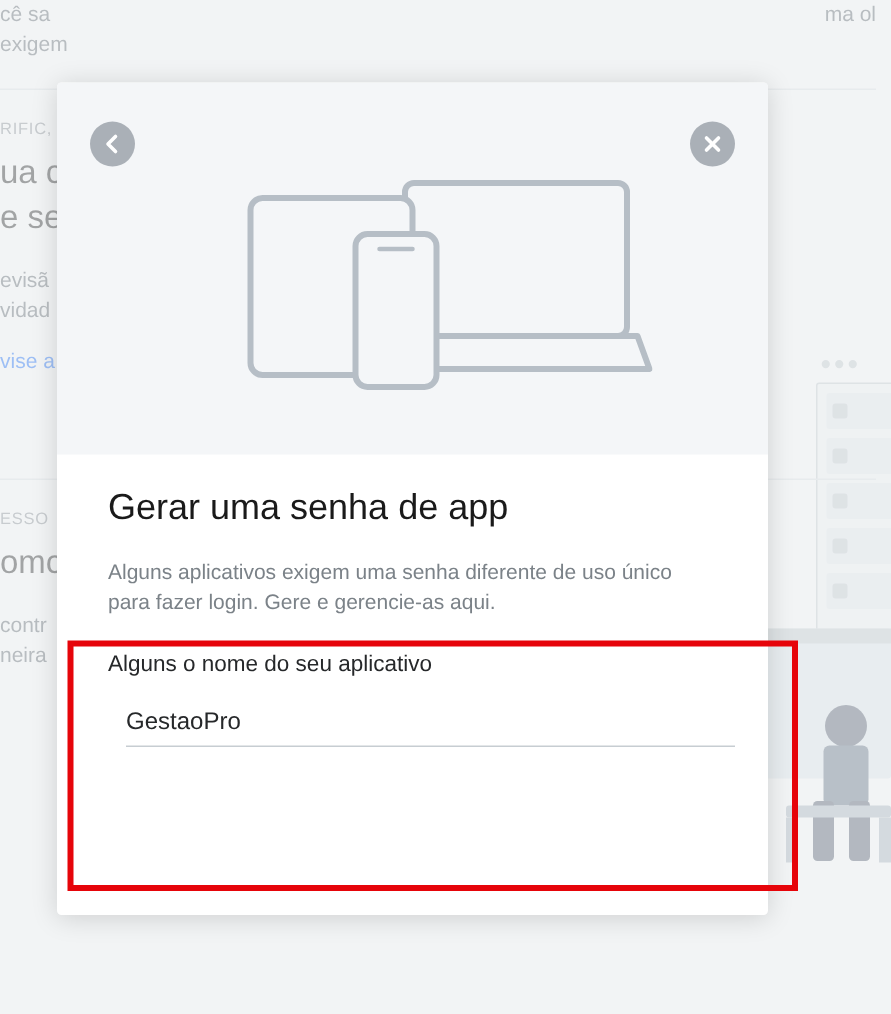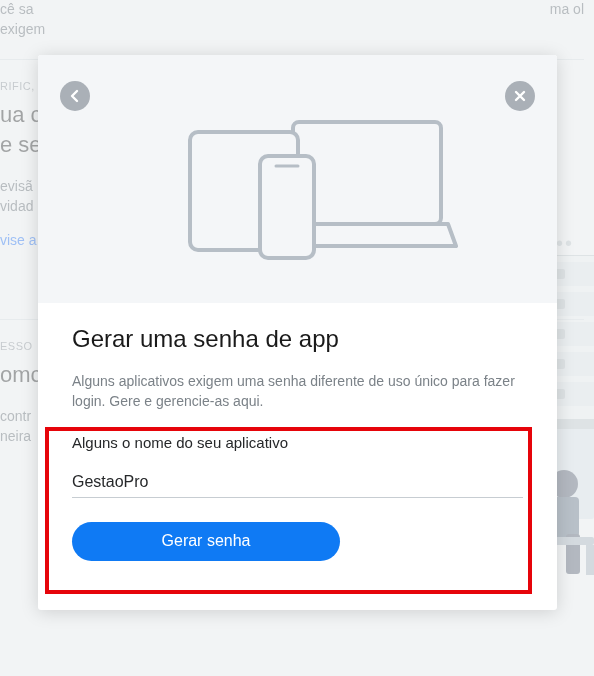--- a/index.html
+++ b/index.html
@@ -49,21 +49,21 @@
   .bg-illus {
     position: absolute; right: -30px; bottom: -30px; width: 160px; height: 200px;
   }
   .overlay {
     position: absolute; inset: 0;
     background: rgba(235,238,240,.65);
   }
   .modal {
     position: absolute;
     left: 38px; top: 55px;
-    width: 519px;
+    width: 474px;
     height: 555px;
     background: #fff;
     border-radius: 3px;
     box-shadow: 0 2px 18px rgba(0,0,0,.15);
     overflow: hidden;
   }
   .modal-header {
     height: 248px;
     background: #f4f6f8;
     position: relative;
@@ -102,20 +102,21 @@
     width: 100%;
     border: none;
     border-bottom: 1px solid #c7cdd2;
     font-size: 16px;
     color: #26282a;
     padding: 2px 0 6px 0;
     outline: none;
     background: transparent;
     font-family: inherit;
     margin-bottom: 24px;
+    margin-left: 12px;
   }
   .gen-btn {
     width: 268px;
     height: 39px;
     background: #0f7af4;
     color: #fff;
     border: none;
     border-radius: 20px;
     font-size: 16px;
     font-weight: 400;
@@ -205,19 +206,16 @@
 
       <rect x="122" y="52" width="54" height="102" rx="8" fill="#f4f6f8" stroke="#b6bec6" stroke-width="4"></rect>
       <line x1="138" y1="62" x2="160" y2="62" stroke="#b6bec6" stroke-width="3" stroke-linecap="round"></line>
     </svg>
   </div>
   <div class="modal-body">
     <div class="modal-title">Gerar uma senha de app</div>
     <div class="modal-desc">Alguns aplicativos exigem uma senha diferente de uso único para fazer login. Gere e gerencie-as aqui.</div>
     <div class="field-label">Alguns o nome do seu aplicativo</div>
     <input class="field-input" type="text" value="GestaoPro" style="">
-    <button class="gen-btn">
-      <span>Gerar senha</span>
-    </button>
   </div>
 </div>
 
 <div class="callout"></div>
 
 </body></html>

